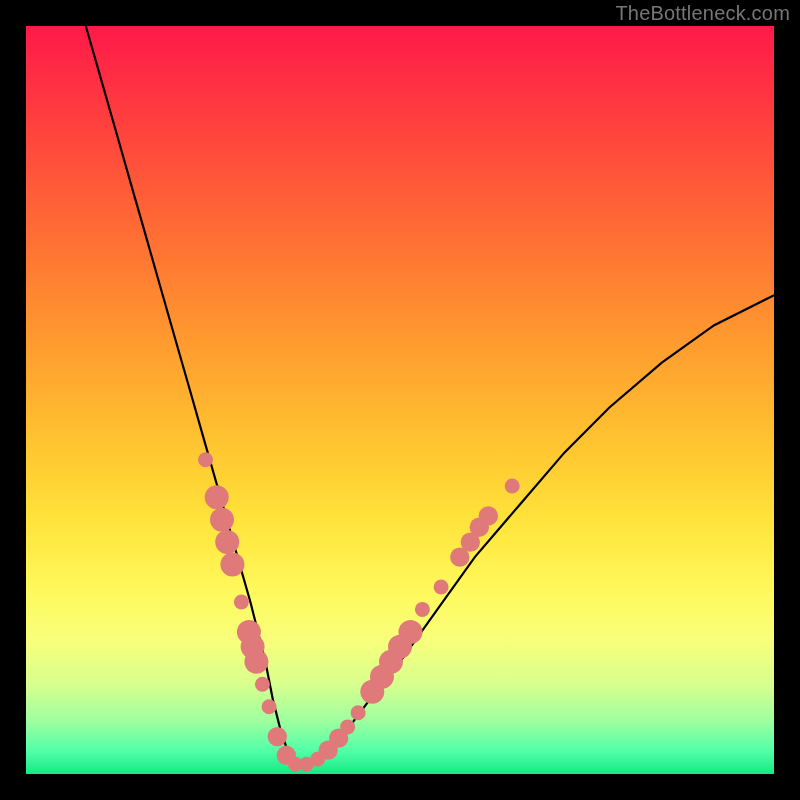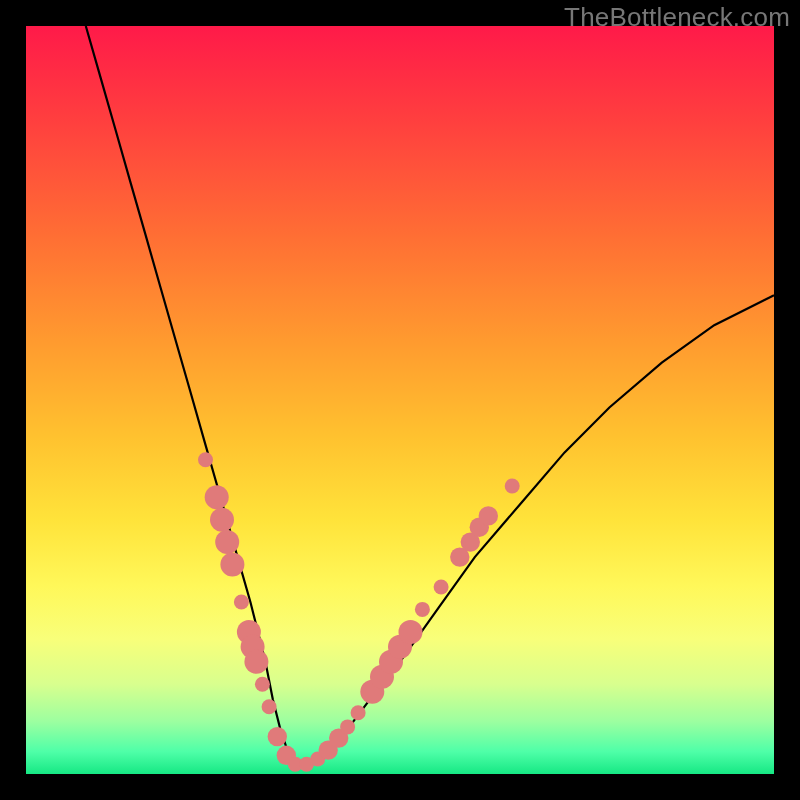--- a/index.html
+++ b/index.html
@@ -37,21 +37,21 @@
       #d8ff8e 88%,
       #9cffa0 93%,
       #4fffa8 97%,
       #16e884 100%);
   }
   .watermark {
     position: absolute;
     top: 2px;
     right: 10px;
     color: #777;
-    font-size: 26px;
+    font-size: 20px;
     font-weight: 500;
     letter-spacing: 0.2px;
   }
   svg.curve {
     position: absolute;
     left: 0;
     top: 0;
     width: 748px;
     height: 748px;
     overflow: visible;

